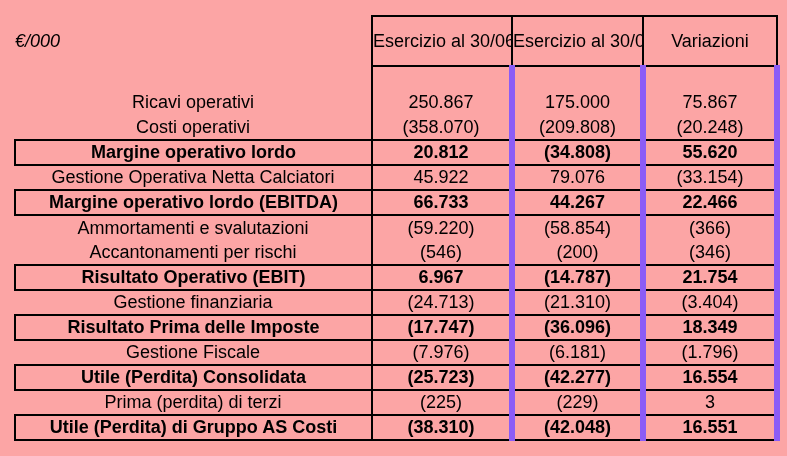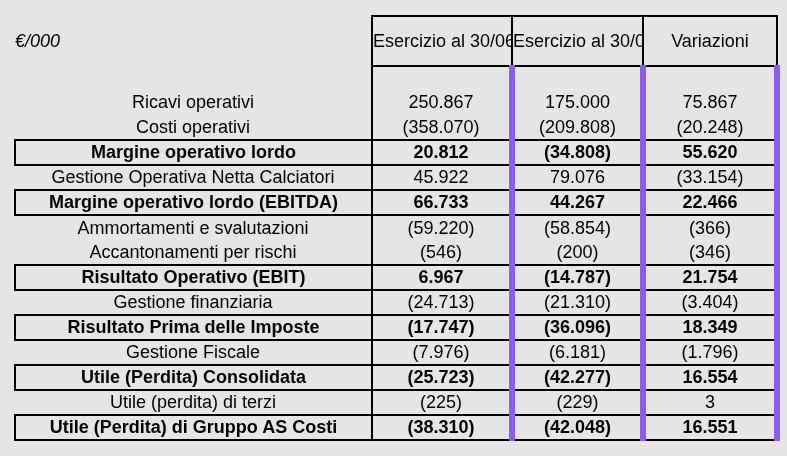--- a/index.html
+++ b/index.html
@@ -1,20 +1,20 @@
 <!DOCTYPE html>
 <html><head>
 <meta charset="utf-8">
 <style>
   html, body { margin: 0; padding: 0; background: #ffffff; }
   .page {
     position: relative;
     width: 787px;
     height: 456px;
-    background: #e5e5e5;
+    background: #fca5a5;
     color: #000000;
     font-family: "Liberation Sans", sans-serif;
     overflow: hidden;
   }
   table.fin {
     position: absolute;
     left: 14px;
     top: 15px;
     border-collapse: collapse;
     table-layout: fixed;
@@ -154,21 +154,21 @@
         <td class="num-cell">(6.181)</td>
         <td class="num-cell">(1.796)</td>
       </tr>
       <tr class="data bold-row">
         <td class="label-cell">Utile (Perdita) Consolidata</td>
         <td class="num-cell">(25.723)</td>
         <td class="num-cell">(42.277)</td>
         <td class="num-cell">16.554</td>
       </tr>
       <tr class="data">
-        <td class="label-cell">Utile (perdita) di terzi</td>
+        <td class="label-cell">Prima (perdita) di terzi</td>
         <td class="num-cell">(225)</td>
         <td class="num-cell">(229)</td>
         <td class="num-cell">3</td>
       </tr>
       <tr class="data bold-row">
         <td class="label-cell">Utile (Perdita) di Gruppo AS Costi</td>
         <td class="num-cell">(38.310)</td>
         <td class="num-cell">(42.048)</td>
         <td class="num-cell">16.551</td>
       </tr>

